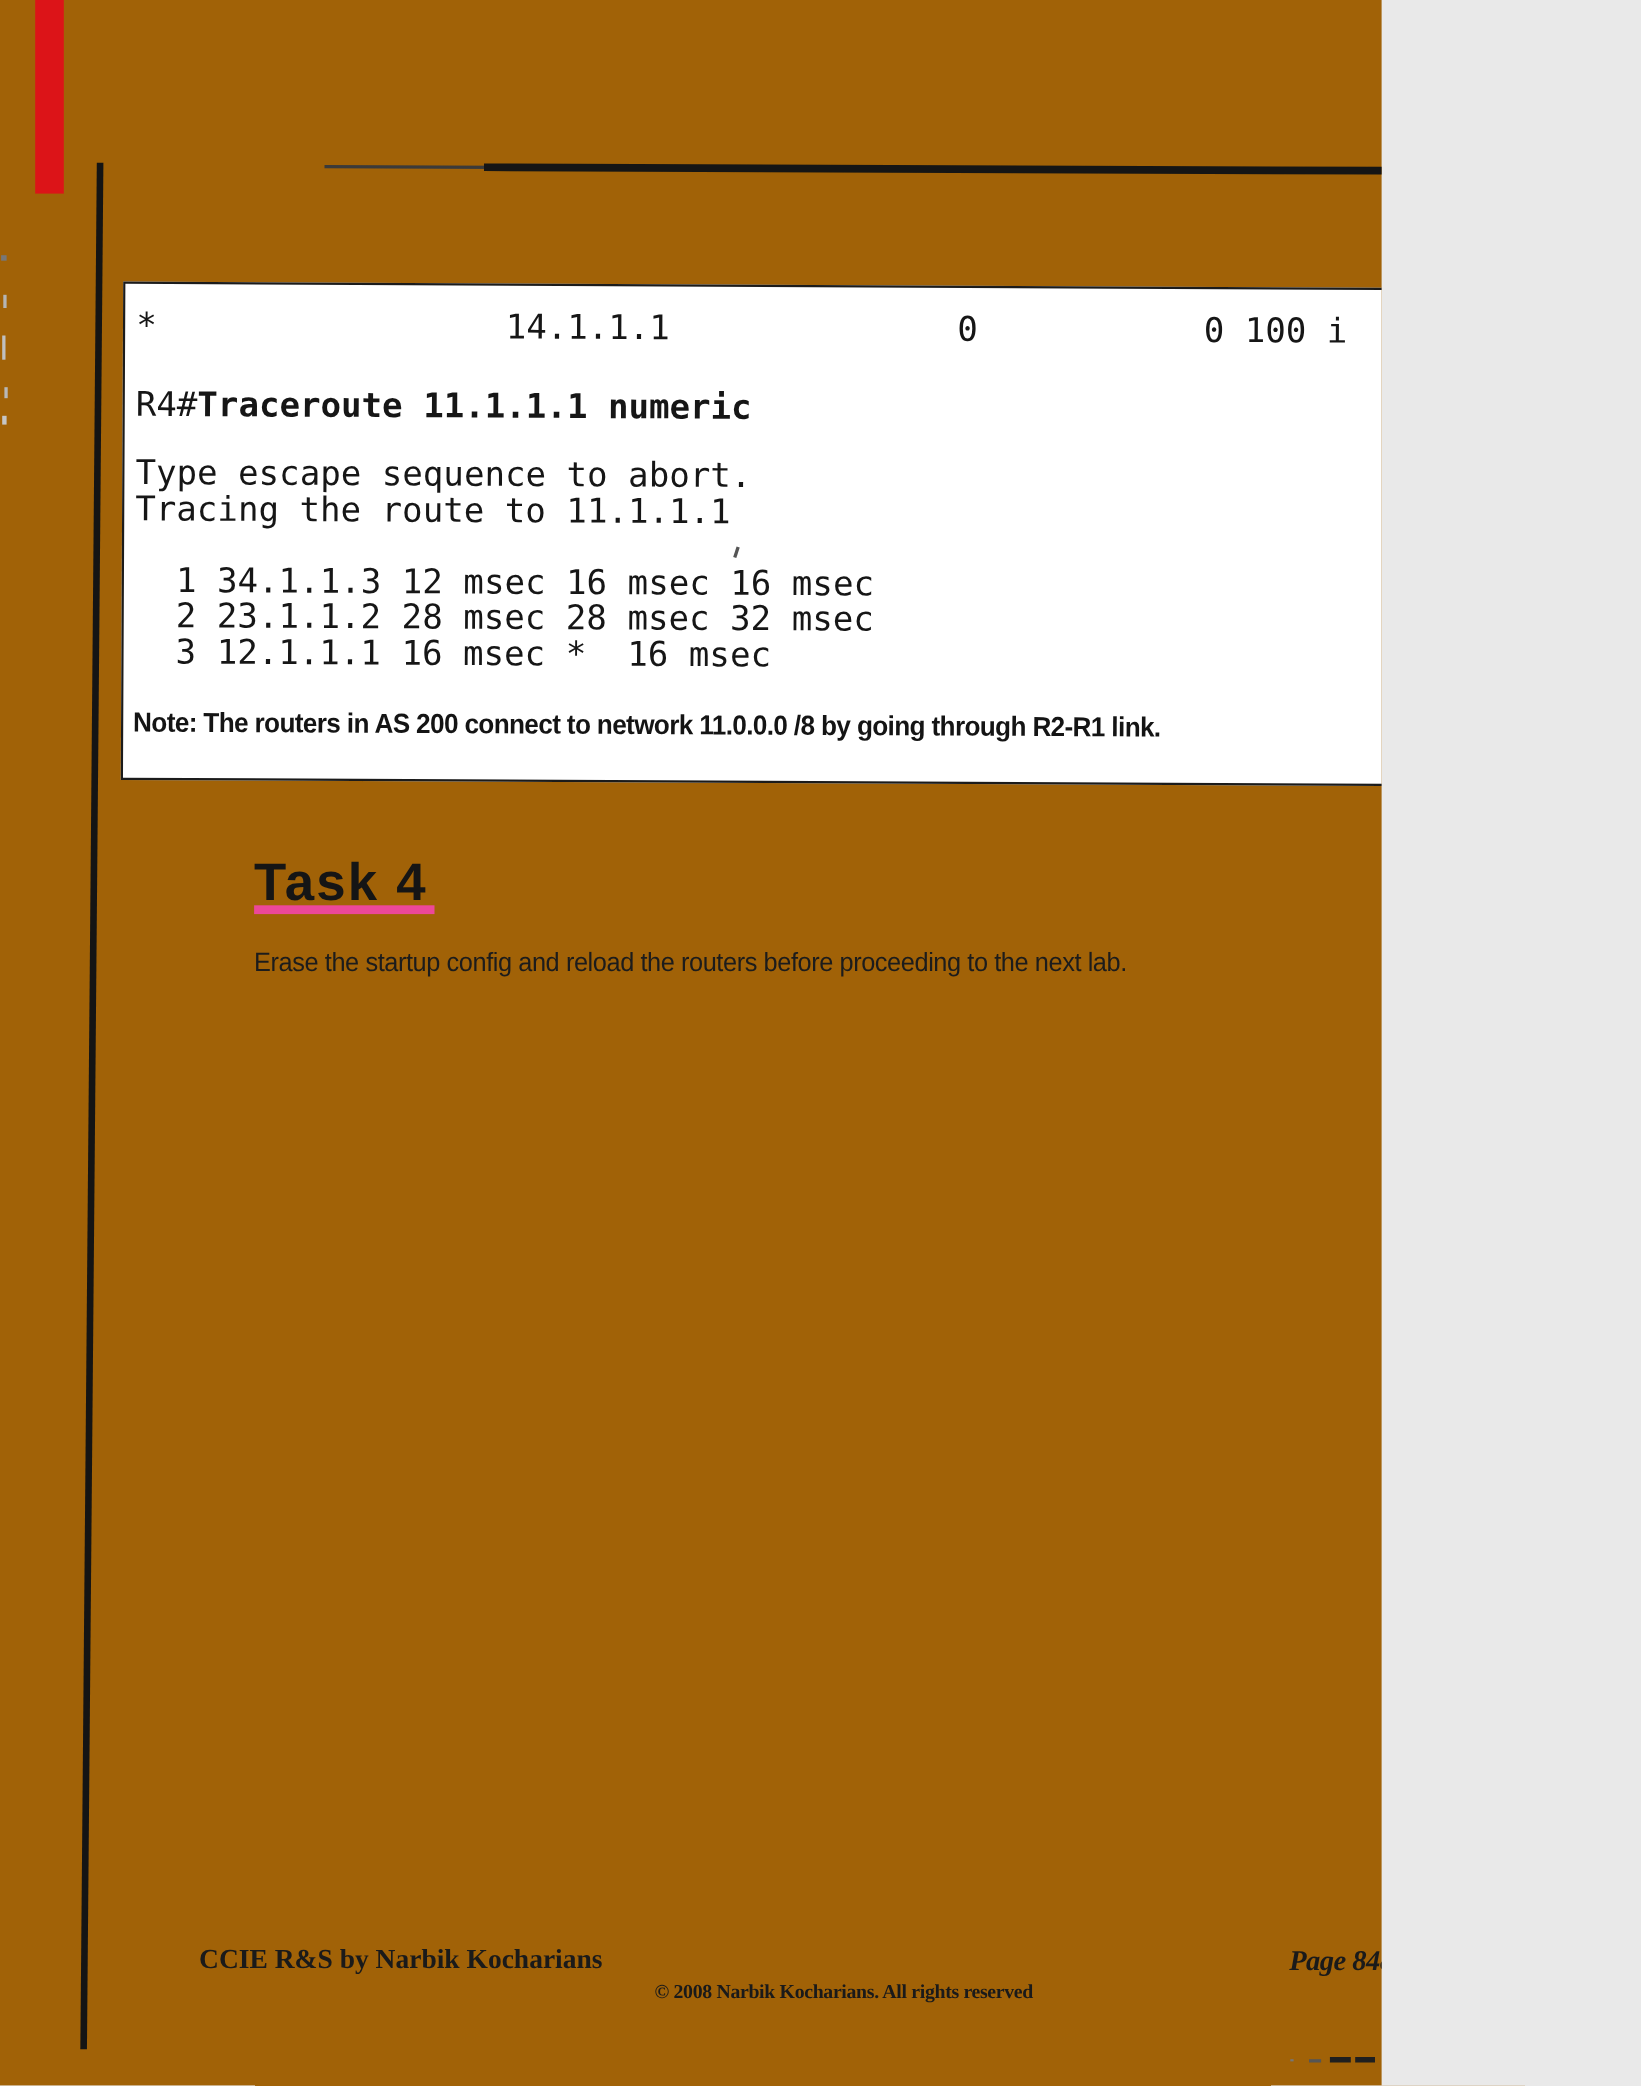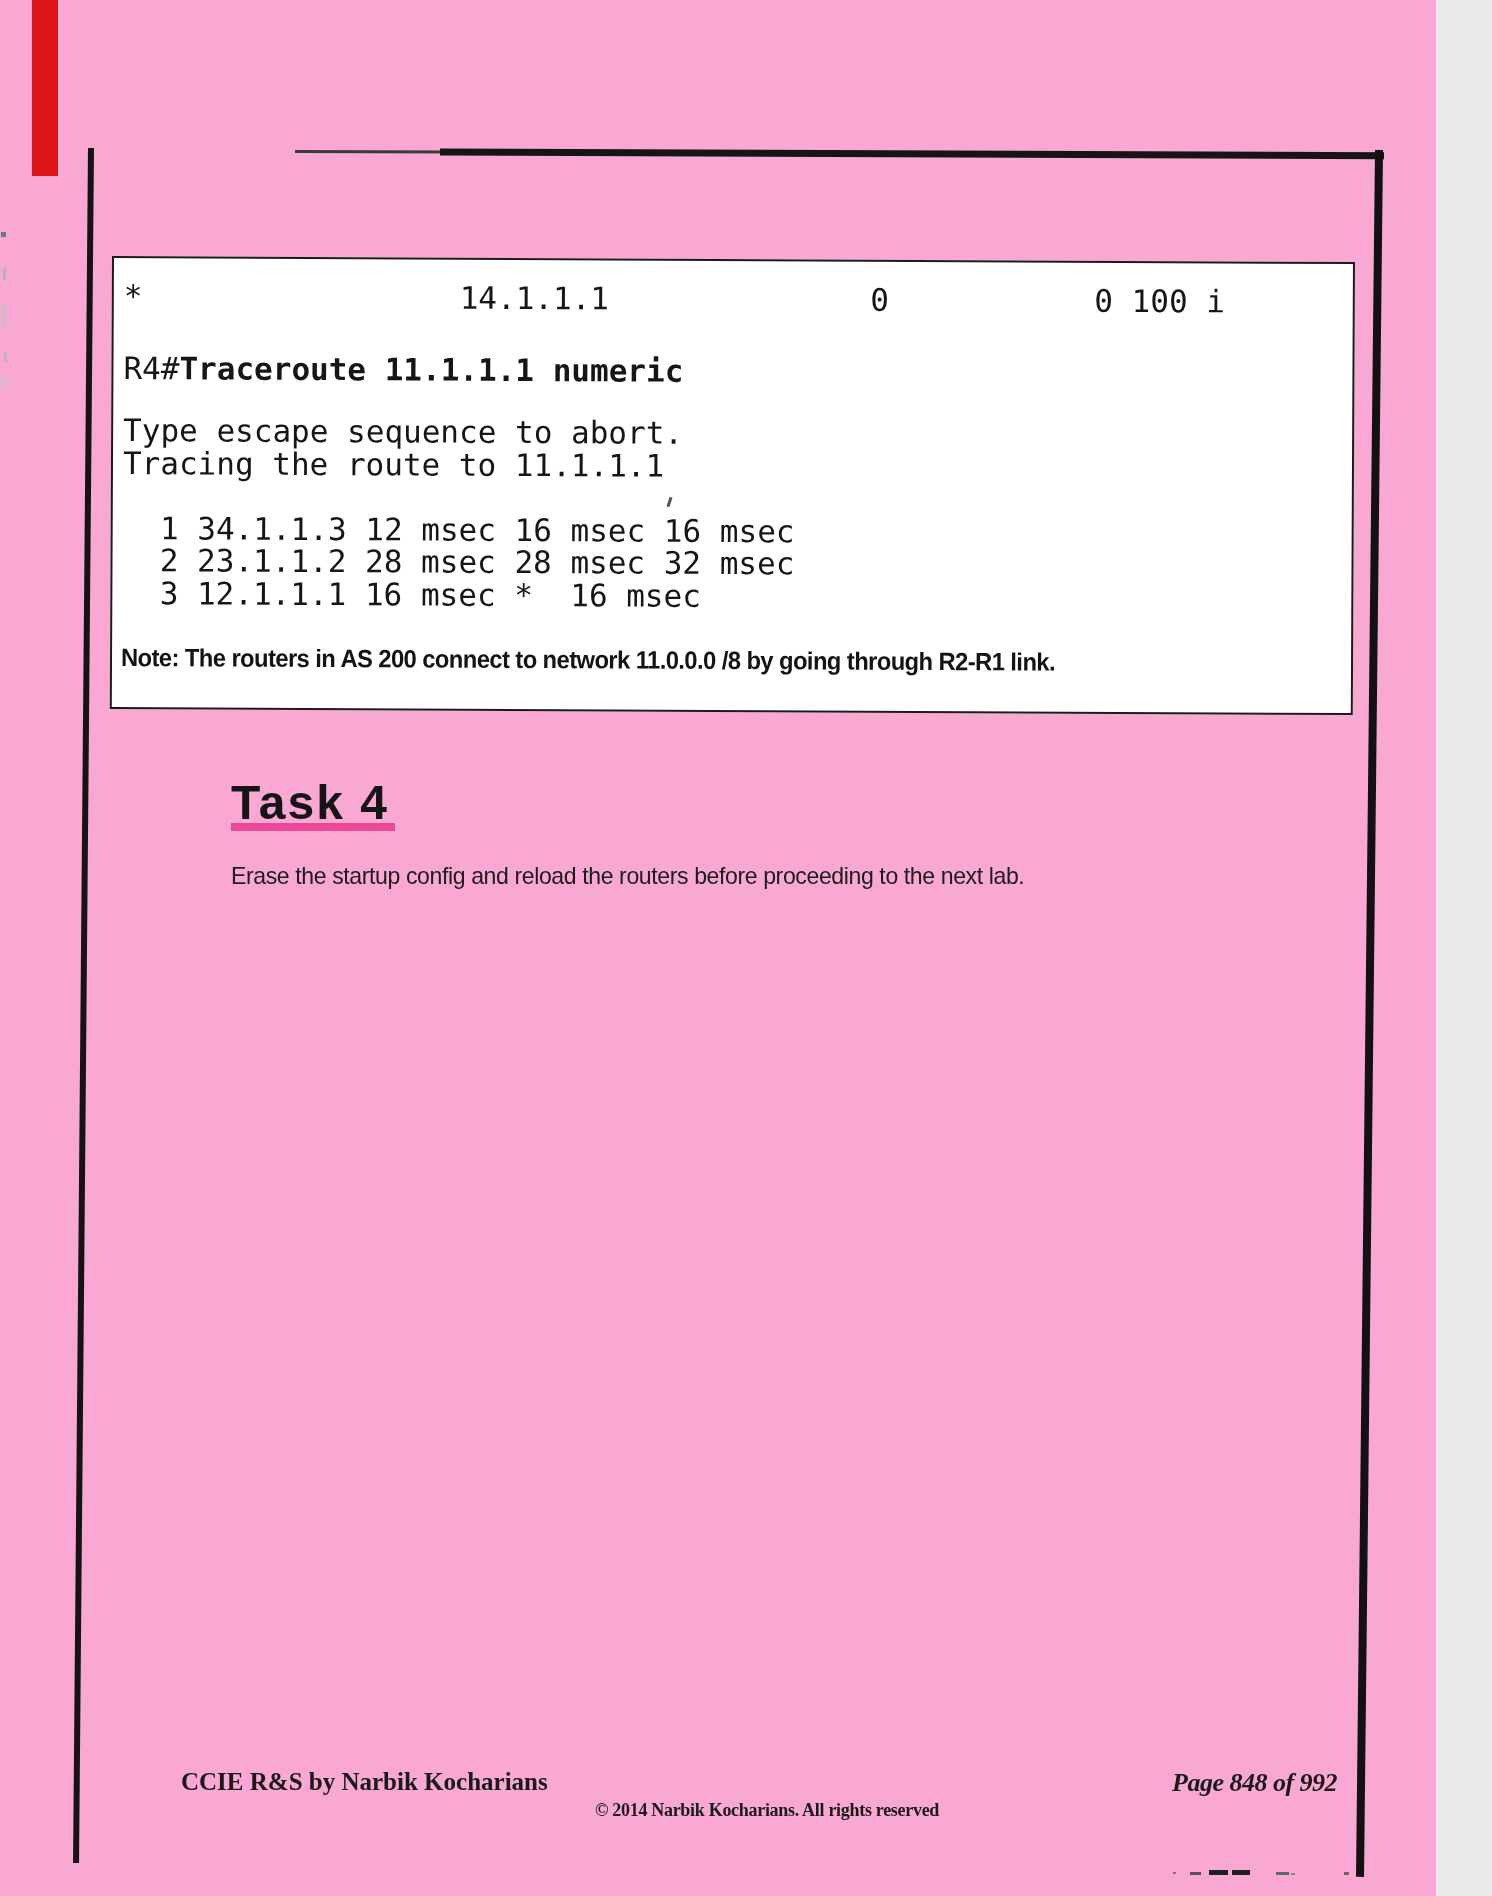--- a/index.html
+++ b/index.html
@@ -1,19 +1,19 @@
 <!DOCTYPE html>
 <html><head>
 <meta charset="utf-8">
 <style>
   html,body{margin:0;padding:0;background:#e9e9e9;}
   #page{
     position:relative;
-    width:1436px;height:1896px;
-    background:#f9a8d4;
+    width:1256px;height:1896px;
+    background:#a16207;
     overflow:hidden;
     font-family:"Liberation Sans", sans-serif;
     color:#1a1a1a;
   }
   .abs{position:absolute;}
 
   
   .border-left{
     left:88px;top:148px;width:6px;height:1715px;
     background:#141414;transform-origin:50% 0;transform:rotate(0.5deg);
@@ -105,21 +105,21 @@
   1 34.1.1.3 12 msec 16 msec 16 msec
   2 23.1.1.2 28 msec 28 msec 32 msec
   3 12.1.1.1 16 msec *  16 msec</pre>
     <div class="abs note-line">Note: The routers in AS 200 connect to network 11.0.0.0 /8 by going through R2-R1 link.</div>
   </div>
 
   <div class="abs task-heading">Task 4</div>
   <div class="abs task-body">Erase the startup config and reload the routers before proceeding to the next lab.</div>
 
   <div class="abs serif f-author">CCIE R&amp;S by Narbik Kocharians</div>
-  <div class="abs serif f-copy">© 2014 Narbik Kocharians. All rights reserved</div>
+  <div class="abs serif f-copy">© 2008 Narbik Kocharians. All rights reserved</div>
   <div class="abs serif f-page">Page 848 of 992</div>
 
   <div>
 
     <div class="speck" style="left:1px;top:232px;width:5px;height:5px;background:#777;"></div>
     <div class="speck" style="left:3px;top:268px;width:3px;height:12px;background:#b5b5b5;"></div>
     <div class="speck" style="left:2px;top:305px;width:3px;height:22px;background:#c0c0c0;"></div>
     <div class="speck" style="left:4px;top:352px;width:3px;height:10px;background:#b8b8b8;"></div>
     <div class="speck" style="left:2px;top:378px;width:4px;height:8px;background:#c6c6c6;"></div>
 

